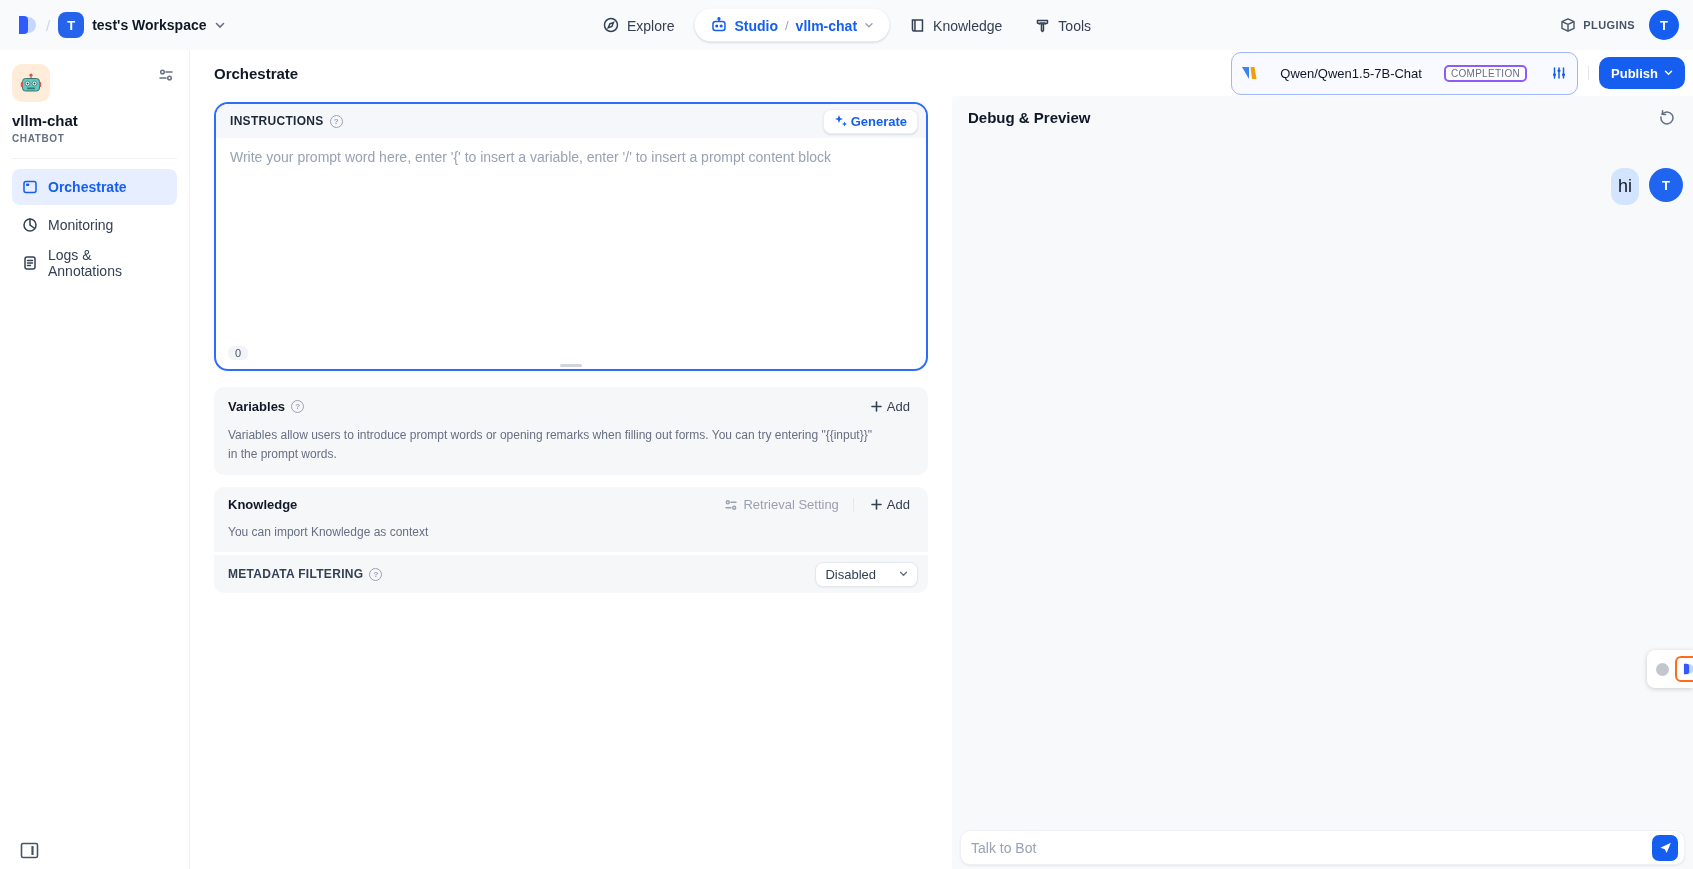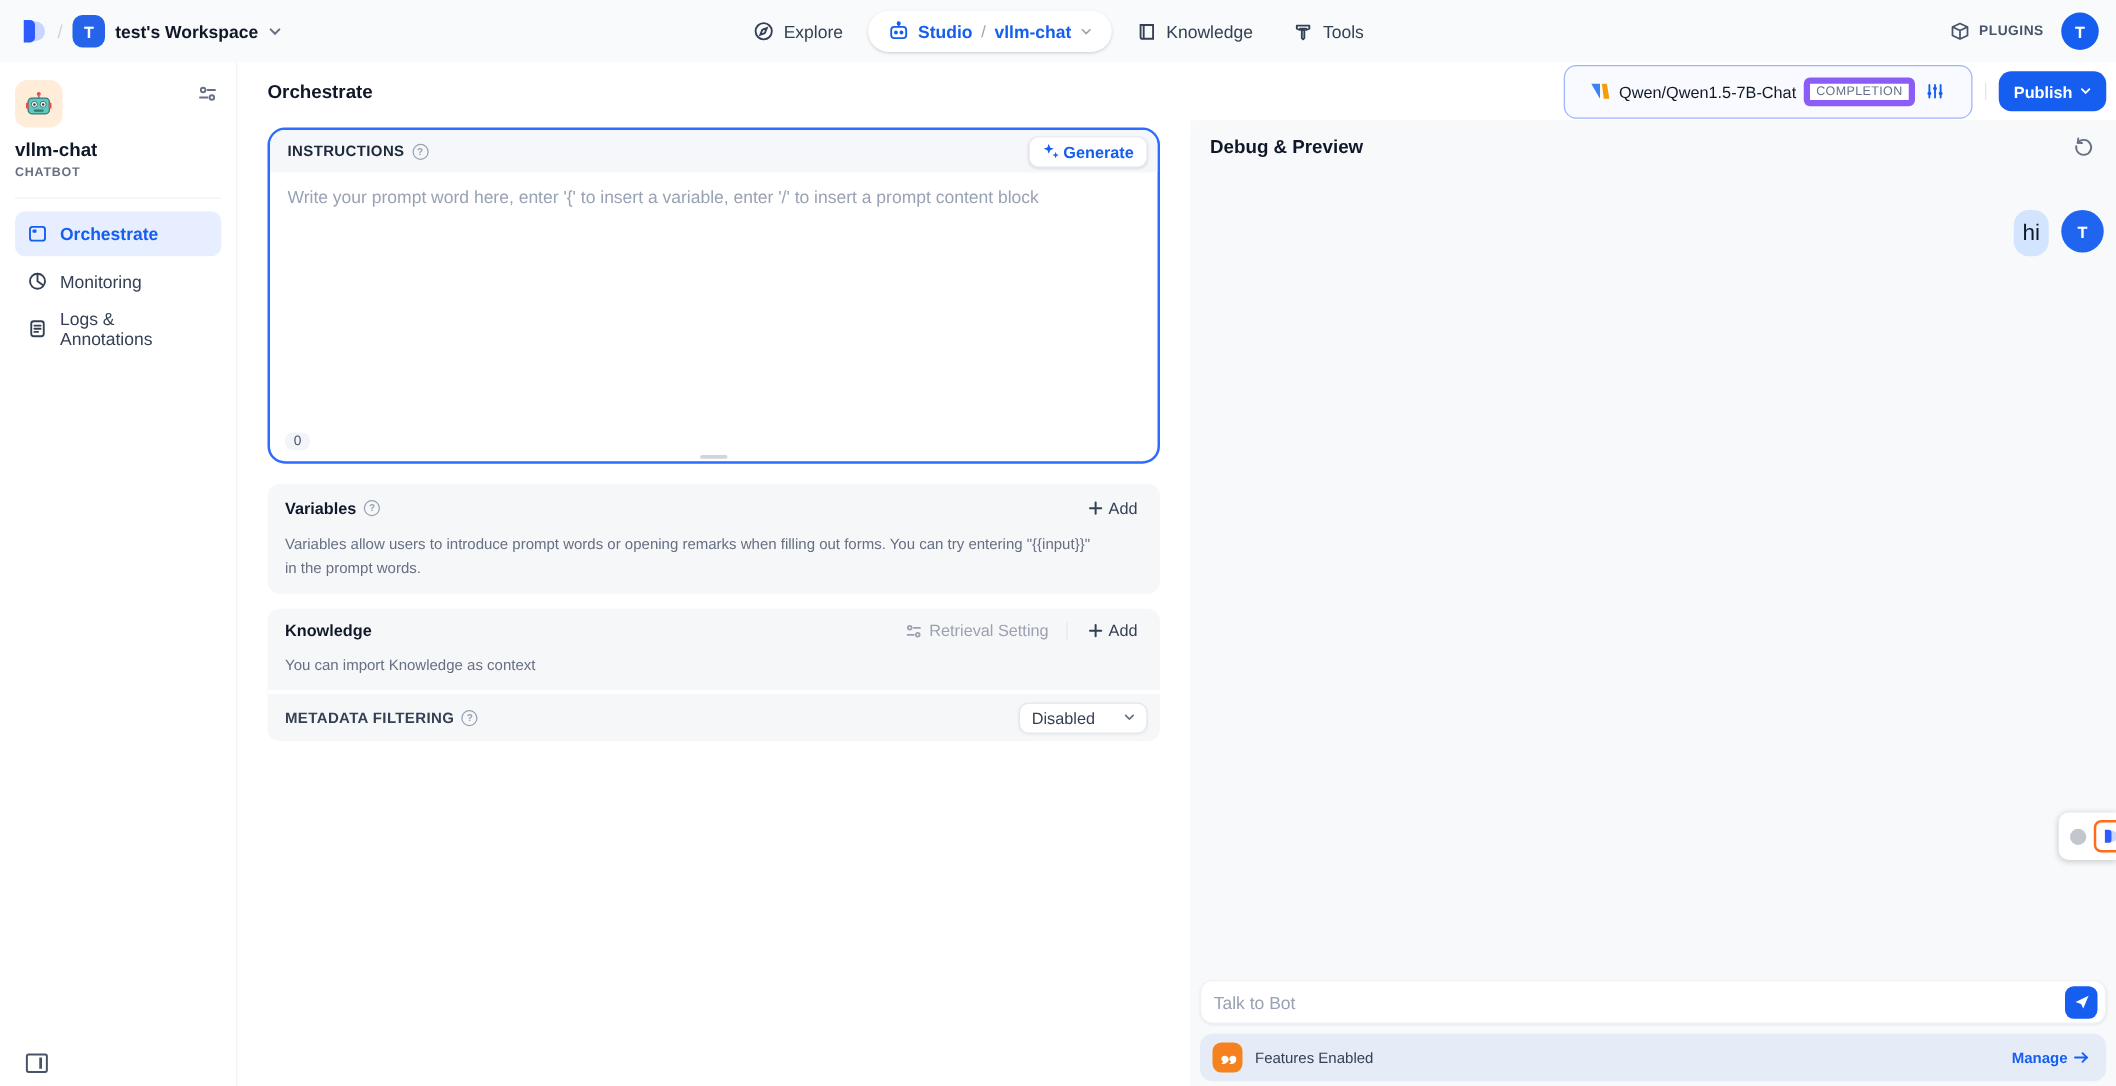--- a/index.html
+++ b/index.html
@@ -30,23 +30,23 @@
   .app-name{margin-top:10px;font-size:15px;font-weight:700;color:#101828}
   .app-type{margin-top:4px;font-size:10px;font-weight:600;color:#667085;letter-spacing:.6px}
   .sb-divider{margin:14px 0 10px;border-top:1px solid #f0f2f5}
   .sb-item{display:flex;align-items:center;gap:10px;height:36px;padding:0 10px;border-radius:8px;font-size:14px;font-weight:500;color:#344054;cursor:pointer;margin-bottom:2px}
   .sb-item.active{background:#e6eeff;color:#155eef;font-weight:600}
 
   
   .content-header{position:absolute;left:190px;top:50px;right:0;height:46px;background:#fff;display:flex;align-items:center;justify-content:space-between;padding:0 8px 0 24px}
   .page-title{font-size:15px;font-weight:700;color:#101828}
   .ch-right{display:flex;align-items:center;gap:10px}
-  .model-pill{display:flex;align-items:center;gap:6px;height:43px;padding:0 21px;border:1px solid #9db5f9;border-radius:10px;background:#f8faff;cursor:pointer}
+  .model-pill{display:flex;align-items:center;gap:22px;height:43px;padding:0 10px;border:1px solid #9db5f9;border-radius:10px;background:#f8faff;cursor:pointer}
   .model-name{font-size:13px;font-weight:500;color:#101828}
-  .mode-badge{font-size:10px;font-weight:500;color:#667085;border:5px solid #8b5cf6;border-radius:5px;padding:1px 5px;letter-spacing:.3px;background:#fff}
+  .mode-badge{font-size:10px;font-weight:500;color:#667085;border:2px solid #8b5cf6;border-radius:5px;padding:1px 5px;letter-spacing:.3px;background:#fff}
   .vdiv{width:1px;height:14px;background:#e4e7ec}
   .publish-btn{display:flex;align-items:center;gap:6px;height:32px;padding:0 12px;border-radius:10px;background:#155eef;color:#fff;font-size:13px;font-weight:600;cursor:pointer}
 
   
   .config-col{position:absolute;left:190px;top:96px;width:762px;bottom:0;background:#fff;padding:6px 24px 0}
   .inst-card{position:relative;height:269px;border:2px solid #2e6bff;border-radius:14px;background:#fff;display:flex;flex-direction:column;overflow:hidden}
   .inst-header{height:34px;background:#f5f7fa;display:flex;align-items:center;justify-content:space-between;padding:0 8px 0 14px;flex-shrink:0}
   .inst-title-wrap{display:flex;align-items:center;gap:6px}
   .inst-title{font-size:12px;font-weight:700;color:#1d2939;letter-spacing:.3px}
   .help-icon{width:13px;height:13px;border:1.2px solid #98a2b3;border-radius:50%;color:#98a2b3;font-size:8px;font-weight:700;display:flex;align-items:center;justify-content:center;flex-shrink:0}
@@ -400,40 +400,20 @@
 
   <div class="dp-bottom">
     <div class="chat-input-wrap">
       <input class="chat-input" type="text" placeholder="Talk to Bot" style="">
       <div class="send-btn">
         <svg width="13" height="13" viewBox="0 0 14 14">
             <path d="M1.5 7.2 12.8 1.8 8.2 12.8 6.3 8.9z" fill="#fff"></path>
           </svg>
       </div>
     </div>
-    <div class="features-bar">
-      <div class="fb-left">
-        <span class="feat-icon">
-          <svg width="13" height="11" viewBox="0 0 13 11" fill="#fff">
-              <path d="M1 6.5A3 3 0 0 1 4 3.5 3 3 0 0 1 5.6 9 4.6 4.6 0 0 1 1 10c1-.6 1.4-1.3 1.3-2.2A3 3 0 0 1 1 6.5z"></path>
-              <path d="M7.4 6.5a3 3 0 0 1 3-3A3 3 0 0 1 12 9a4.6 4.6 0 0 1-4.6 1c1-.6 1.4-1.3 1.3-2.2a3 3 0 0 1-1.3-1.3z"></path>
-            </svg>
-        </span>
-        <span class="fb-label">Features Enabled</span>
-      </div>
-      <div class="manage-btn">
-        <span>Manage</span>
-        <span>
-          <svg width="12" height="10" viewBox="0 0 12 10" fill="none" stroke="#155eef" stroke-width="1.5" stroke-linecap="round">
-              <line x1="1" y1="5" x2="10.5" y2="5"></line>
-              <polyline points="7,1.5 10.5,5 7,8.5"></polyline>
-            </svg>
-        </span>
-      </div>
-    </div>
   </div>
 </div>
 
 <div class="ext-widget">
   <span class="ext-dot"></span>
   <span class="ext-icon">
     <svg width="14" height="14" viewBox="0 0 24 24">
         <circle cx="14" cy="12" r="8" fill="#c6d6ff"></circle>
         <path d="M5 3h5a4 4 0 0 1 4 4v10a4 4 0 0 1-4 4H5z" fill="#2d5bff"></path>
       </svg>

